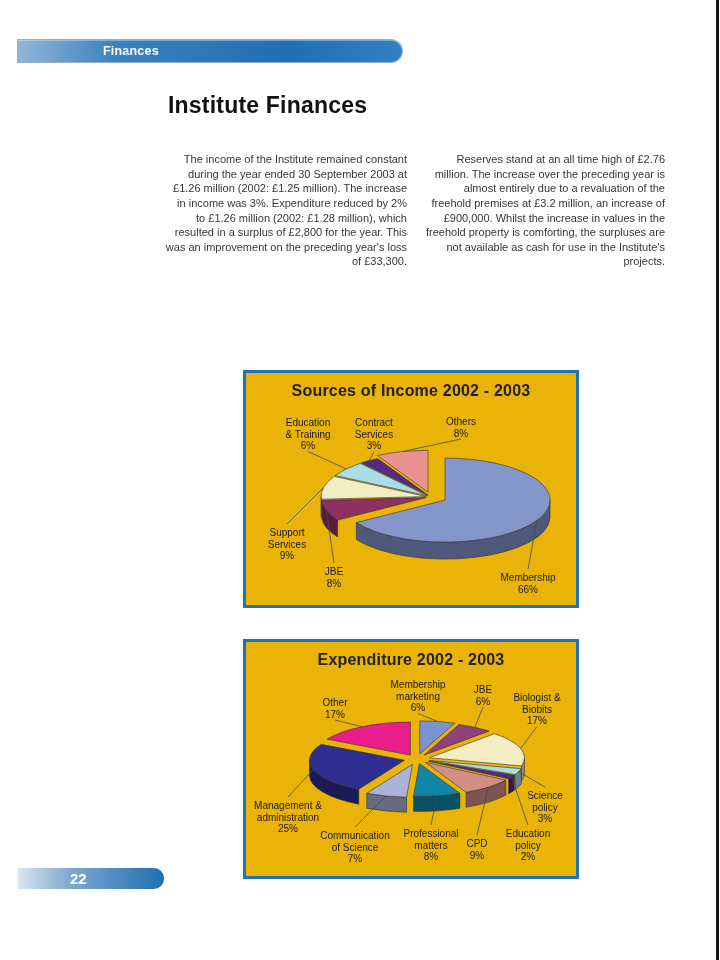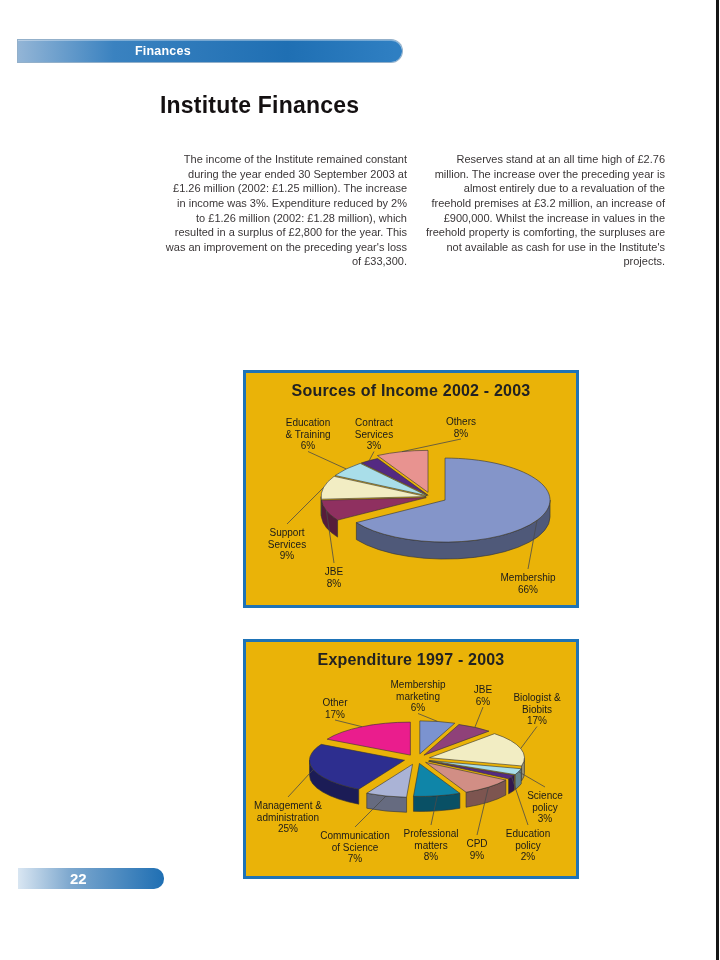--- a/index.html
+++ b/index.html
@@ -8,23 +8,23 @@
     font-family:"Liberation Sans", sans-serif;overflow:hidden;color:#3a3637;
   }
   .edge-line{position:absolute;top:0;right:1px;width:3px;height:960px;background:#161616;}
 
   .section-bar{
     position:absolute;left:18px;top:40px;width:384px;height:22px;
     border-radius:0 11px 11px 0;
     background:linear-gradient(90deg,#93b5d6 0%,#3a82c0 25%,#1f6fb3 70%,#2f7fc2 98%);
     box-shadow:inset 0 1px 0 rgba(255,255,255,.35), 0 0 0 1px rgba(16,79,138,.45);
   }
-  .section-bar span{display:block;color:#fff;font-weight:bold;font-size:12.5px;line-height:22px;padding-left:117px;letter-spacing:.2px;}
+  .section-bar span{display:block;color:#fff;font-weight:bold;font-size:12.5px;line-height:22px;padding-left:85px;letter-spacing:.2px;}
 
-  .page-title{position:absolute;left:160px;top:92px;margin:0;font-size:23px;font-weight:bold;color:#141011;letter-spacing:.2px;}
+  .page-title{position:absolute;left:168px;top:92px;margin:0;font-size:23px;font-weight:bold;color:#141011;letter-spacing:.2px;}
 
   .columns{position:absolute;left:165px;top:152px;width:500px;display:flex;gap:16px;text-align:right;}
   .col{width:242px;}
   .col p{margin:0 0 13px 0;font-size:11px;line-height:1.33;color:#3a3637;}
 
   .chart-box{position:absolute;left:243px;width:330px;border:3px solid #1e73b7;background:#eab308;}
   #box-income{top:370px;height:232px;}
   #box-expenditure{top:639px;height:234px;}
   .chart-title{margin:9px 0 0 0;text-align:center;font-size:16px;font-weight:bold;color:#222;letter-spacing:.2px;}
   svg.pie{display:block;margin-top:2px;overflow:visible;}
@@ -78,21 +78,21 @@
       <line x1="100.2435432946632" y1="66.95334445105765" x2="62" y2="49.5" stroke="#4A4A4A" stroke-width="0.8"></line>
       <text x="62" y="14" text-anchor="middle" class="pie-label"><tspan x="62" dy="10">Education</tspan><tspan x="62" dy="11.5">&amp; Training</tspan><tspan x="62" dy="11.5">6%</tspan></text>
       <line x1="123.1708284362656" y1="58.60845473191929" x2="128" y2="49.5" stroke="#4A4A4A" stroke-width="0.8"></line>
       <text x="128" y="14" text-anchor="middle" class="pie-label"><tspan x="128" dy="10">Contract</tspan><tspan x="128" dy="11.5">Services</tspan><tspan x="128" dy="11.5">3%</tspan></text>
       <line x1="155.90328320171193" y1="49.67030805918007" x2="215" y2="37" stroke="#4A4A4A" stroke-width="0.8"></line>
       <text x="215" y="13" text-anchor="middle" class="pie-label"><tspan x="215" dy="10">Others</tspan><tspan x="215" dy="11.5">8%</tspan></text>
     </svg>
 </div>
 
 <div class="chart-box" id="box-expenditure">
-  <h2 class="chart-title">Expenditure 1997 - 2003</h2>
+  <h2 class="chart-title">Expenditure 2002 - 2003</h2>
   <svg class="pie" id="pie-1" width="330" height="198" viewBox="0 0 330 198">
       <path d="M 278.4838179138003 86.74013490009654 A 95 33 0 0 1 275.4992182210202 94.94690117653674 L 275.4992182210202 109.94690117653674 A 95 33 0 0 0 278.4838179138003 101.74013490009654 Z" fill="rgb(145,142,117)" stroke="#333" stroke-width="0.6"></path>
       <path d="M 275.2468503036249 97.73643541102157 A 95 33 0 0 1 269.19001998067677 103.58038575622876 L 269.19001998067677 118.58038575622876 A 95 33 0 0 0 275.2468503036249 112.73643541102157 Z" fill="rgb(101,133,140)" stroke="#333" stroke-width="0.6"></path>
       <path d="M 268.35055682484204 104.22621479206461 A 95 33 0 0 1 262.60313976326165 107.8577824047241 L 262.60313976326165 122.8577824047241 A 95 33 0 0 0 268.35055682484204 119.22621479206461 Z" fill="rgb(50,25,78)" stroke="#333" stroke-width="0.6"></path>
       <path d="M 259.8082071718989 109.06962790663815 A 95 33 0 0 1 220.04608694788936 121.24663640370989 L 220.04608694788936 136.24663640370989 A 95 33 0 0 0 259.8082071718989 124.06962790663815 Z" fill="rgb(125,85,80)" stroke="#333" stroke-width="0.6"></path>
       <path d="M 213.8849897882963 122.29509515835346 A 95 33 0 0 1 167.4708577343296 125.37068446510779 L 167.4708577343296 140.3706844651078 A 95 33 0 0 0 213.8849897882963 137.29509515835346 Z" fill="rgb(9,80,101)" stroke="#333" stroke-width="0.6"></path>
       <path d="M 160.5710429480875 126.27209325957955 A 95 33 0 0 1 120.76954326370932 122.2553316628941 L 120.76954326370932 137.2553316628941 A 95 33 0 0 0 160.5710429480875 141.27209325957955 Z" fill="rgb(102,107,128)" stroke="#333" stroke-width="0.6"></path>
       <path d="M 112.74958304653674 118.17798554135095 A 95 33 0 0 1 63.516182086199734 89.25986509990346 L 63.516182086199734 104.25986509990346 A 95 33 0 0 0 112.74958304653674 133.17798554135095 Z" fill="rgb(27,28,86)" stroke="#333" stroke-width="0.6"></path>
       <path d="M 173.81071971878586 82.88176643041368 L 173.81071971878586 49.88176643041368 A 95 33 0 0 1 208.78255222383027 52.19914239610138 Z" fill="#7B93D0" stroke="#333" stroke-width="0.6"></path>
       <path d="M 177.96574833472695 84.18719284168037 L 212.93758083977136 53.504568807368074 A 95 33 0 0 1 242.99772339795237 60.131228136773785 Z" fill="#8F4179" stroke="#333" stroke-width="0.6"></path>

